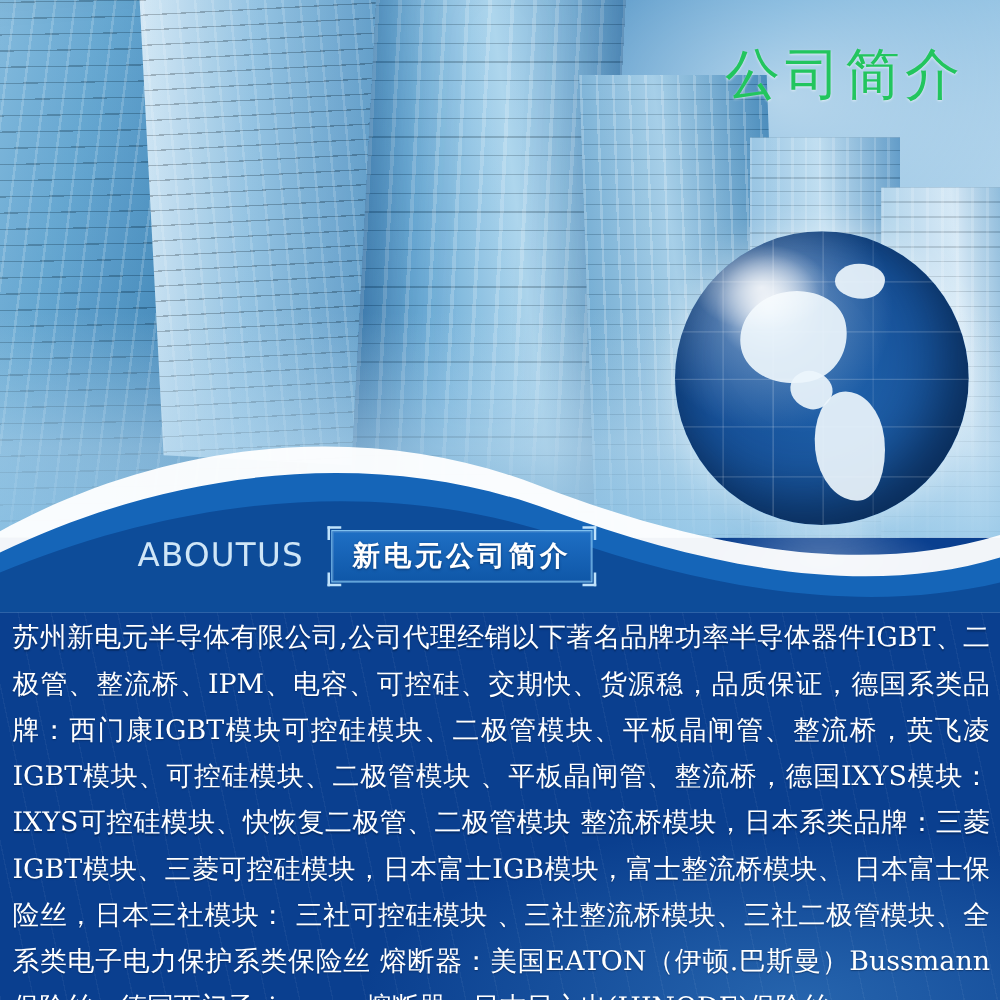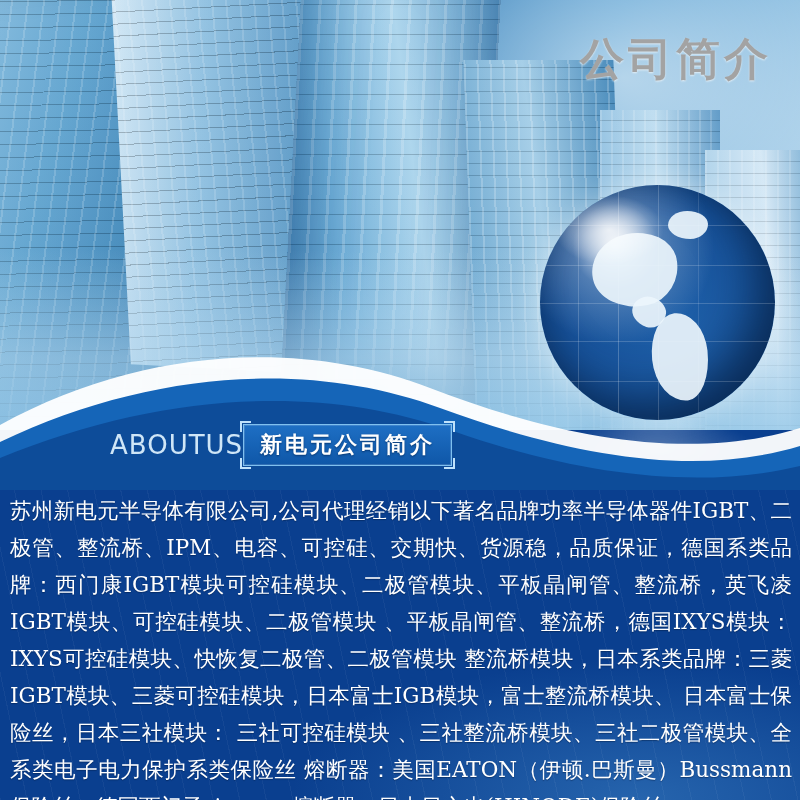--- a/index.html
+++ b/index.html
@@ -147,24 +147,24 @@
     border-radius: 50%;
     background: radial-gradient(ellipse at center, rgba(255,255,255,0.30), rgba(255,255,255,0) 72%);
     filter: blur(2px);
   }
 
   
   .hero-title {
     position: absolute;
     right: 28px; top: 30px;
     font-family: "DejaVu Sans", sans-serif;
-    font-weight: bold;
+    font-weight: normal;
     font-size: 44px;
     letter-spacing: 4px;
-    color: #a3a3a3;
+    color: #22c55e;
     text-shadow: 0 1px 2px rgba(255,255,255,0.65);
     z-index: 6;
   }
 
   
   .wave {
     position: absolute;
     left: 0; top: 330px;
     width: 800px; height: 160px;
     z-index: 4;
@@ -192,20 +192,21 @@
     left: 110px; top: 424px;
     z-index: 7;
     display: flex;
     align-items: center;
   }
   .about-en {
     font-family: "DejaVu Sans", sans-serif;
     font-size: 26px;
     letter-spacing: 1px;
     color: #cfe6f7;
+    padding-right: 22px;
   }
   .about-plate {
     position: relative;
     display: flex;
     align-items: center;
     justify-content: flex-end;
     height: 40px;
     padding: 0 16px;
     background: linear-gradient(to bottom, #1e6fc4 0%, #0f57a8 100%);
     border: 1px solid #7fc0ef;

